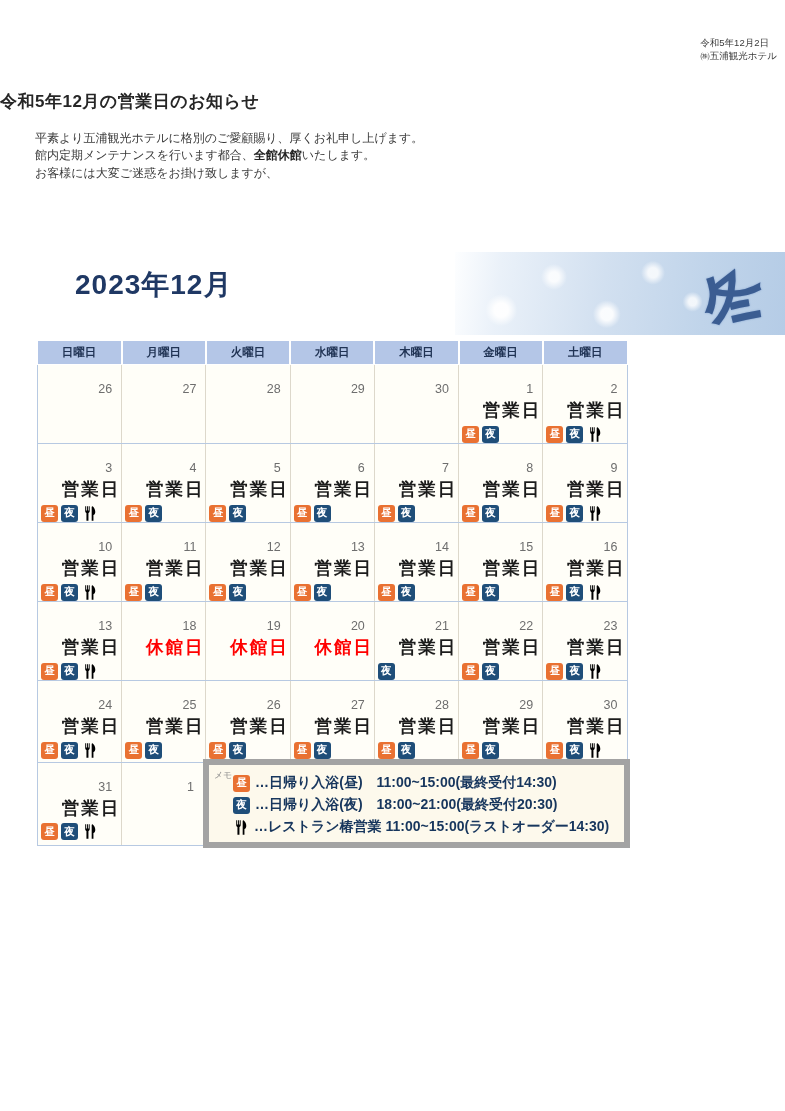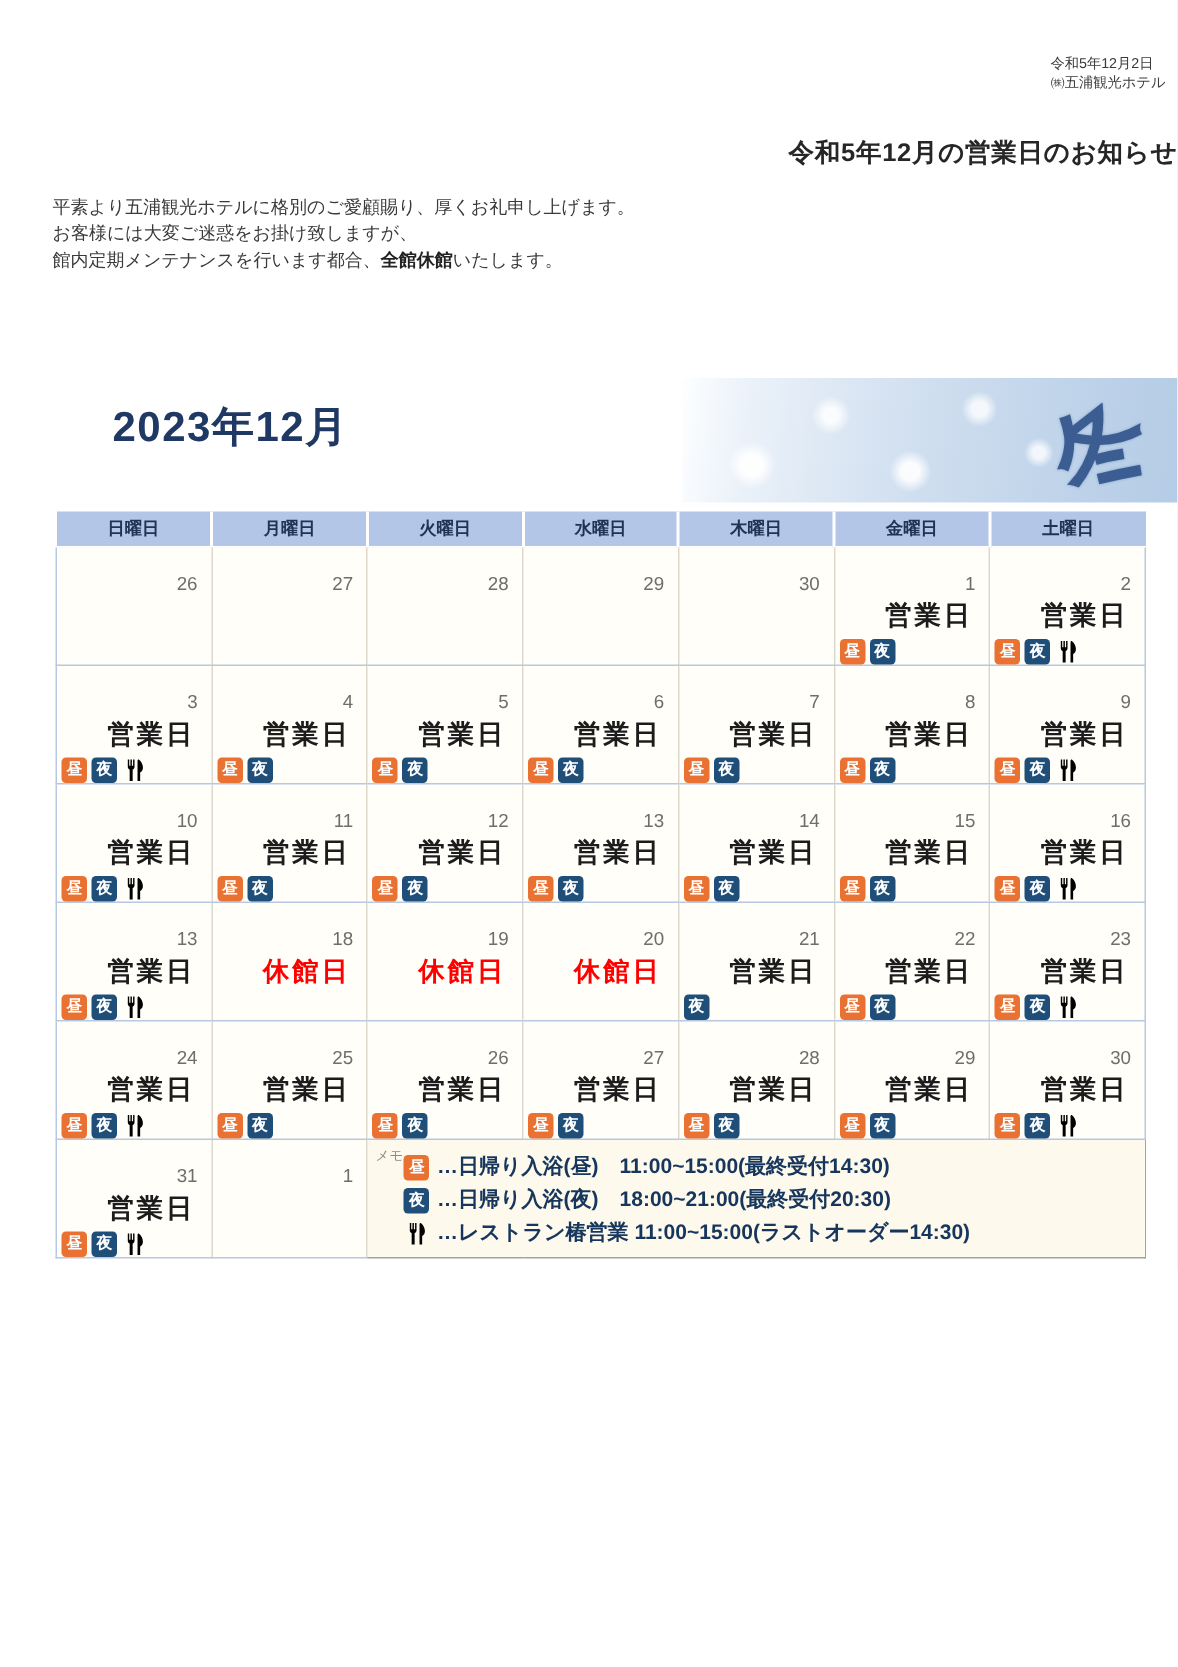--- a/index.html
+++ b/index.html
@@ -4,42 +4,42 @@
 <style>
   html,body{margin:0;padding:0;background:#e9e9e9;}
   .page{
     position:relative;width:785px;height:1111px;background:#ffffff;
     margin:0 auto;overflow:hidden;
     font-family:"Liberation Sans","DejaVu Sans",sans-serif;color:#333;
   }
   
   .doc-meta{position:absolute;top:36px;right:8px;text-align:left;font-size:9.5px;line-height:13px;color:#3a3a3a;}
   
-  .doc-title{position:absolute;top:90px;left:0;width:100%;text-align:right;
+  .doc-title{position:absolute;top:90px;left:0;width:100%;text-align:left;
     font-size:17px;font-weight:bold;color:#262626;letter-spacing:.5px;}
   
   .notice{position:absolute;top:130px;left:35px;font-size:12px;line-height:17.3px;color:#3a3a3a;}
   .notice b{color:#222;}
   
   .month-title{position:absolute;top:266px;left:40px;font-size:28px;font-weight:bold;
     color:#1f3864;letter-spacing:1px;margin-left:35px;}
   
   .banner{position:absolute;top:252px;left:455px;width:330px;height:83px;overflow:hidden;
     background:
       radial-gradient(circle at 14% 70%, rgba(255,255,255,.95) 0 7px, rgba(255,255,255,0) 16px),
       radial-gradient(circle at 30% 30%, rgba(255,255,255,.85) 0 5px, rgba(255,255,255,0) 13px),
       radial-gradient(circle at 46% 75%, rgba(255,255,255,.9) 0 6px, rgba(255,255,255,0) 14px),
       radial-gradient(circle at 60% 25%, rgba(255,255,255,.8) 0 5px, rgba(255,255,255,0) 12px),
       radial-gradient(circle at 72% 60%, rgba(255,255,255,.8) 0 4px, rgba(255,255,255,0) 10px),
       linear-gradient(97deg,#fdfeff 0%,#eaf1f9 14%,#d2e0f0 45%,#c0d4ea 75%,#b5cce6 100%);
   }
   .banner-kanji{position:absolute;right:20px;top:2px;font-size:64px;font-weight:bold;
     color:#3b5d92;transform:rotate(-38deg);text-shadow:0 0 2px #7f9ecb;}
   
-  .calendar{position:absolute;top:341px;left:37px;width:727px;border-collapse:collapse;table-layout:fixed;}
+  .calendar{position:absolute;top:341px;left:37px;width:593px;border-collapse:collapse;table-layout:fixed;}
   .calendar th{
     background:#b4c6e7;color:#203354;font-size:11.5px;font-weight:bold;height:23px;
     border-right:2px solid #ffffff;border-bottom:1px solid #ffffff;padding:0;
   }
   .calendar th:last-child{border-right:none;}
   .calendar td.cell{
     height:71px;background:#fffef8;vertical-align:top;padding:0;
     border-top:1px solid #b7c9e2;border-bottom:1px solid #b7c9e2;
     border-left:1px solid #ddd8cb;border-right:1px solid #ddd8cb;
   }
@@ -51,43 +51,43 @@
   .day-label.closed{color:#ff0000;}
   .badges{display:flex;align-items:center;gap:3px;padding-left:3px;margin-top:3px;height:18px;}
   .badge{width:17px;height:17px;border-radius:3px;color:#fff;font-size:10.5px;font-weight:bold;
     display:flex;align-items:center;justify-content:center;flex:0 0 auto;}
   .badge.day{background:#e97132;}
   .badge.night{background:#1f4e79;}
   .rest-icon{display:inline-flex;width:17px;height:18px;align-items:center;justify-content:center;}
   .rest-icon svg{width:16px;height:17px;fill:#000;}
   
   td.memo-cell{
-    background:#fdf9ec;border:1px solid #a3a3a3;vertical-align:top;position:relative;
+    background:#fdf9ec;border:6px solid #a3a3a3;vertical-align:top;position:relative;
     padding:7px 24px 4px 24px;
   }
   .memo-label{position:absolute;top:4px;left:5px;font-size:9px;color:#8a8a8a;}
   .memo-line{display:flex;align-items:center;gap:5px;height:22px;}
   .memo-text{font-size:14px;font-weight:bold;color:#17365d;white-space:nowrap;}
 </style>
 </head>
 <body>
 
 <div class="page">
 
   <div class="doc-meta">
     <div>令和5年12月2日</div>
     <div>㈱五浦観光ホテル</div>
   </div>
 
   <div class="doc-title">令和5年12月の営業日のお知らせ</div>
 
   <div class="notice">
     <div>平素より五浦観光ホテルに格別のご愛顧賜り、厚くお礼申し上げます。</div>
+    <div><span>館内定期メンテナンスを行います都合、</span><b>全館休館</b><span>いたします。</span></div>
     <div>お客様には大変ご迷惑をお掛け致しますが、</div>
-    <div><span>館内定期メンテナンスを行います都合、</span><b>全館休館</b><span>いたします。</span></div>
   </div>
 
   <div class="month-title">2023年12月</div>
 
   <div class="banner">
     <div class="banner-kanji">冬</div>
   </div>
 
   <table class="calendar">
     <thead>

